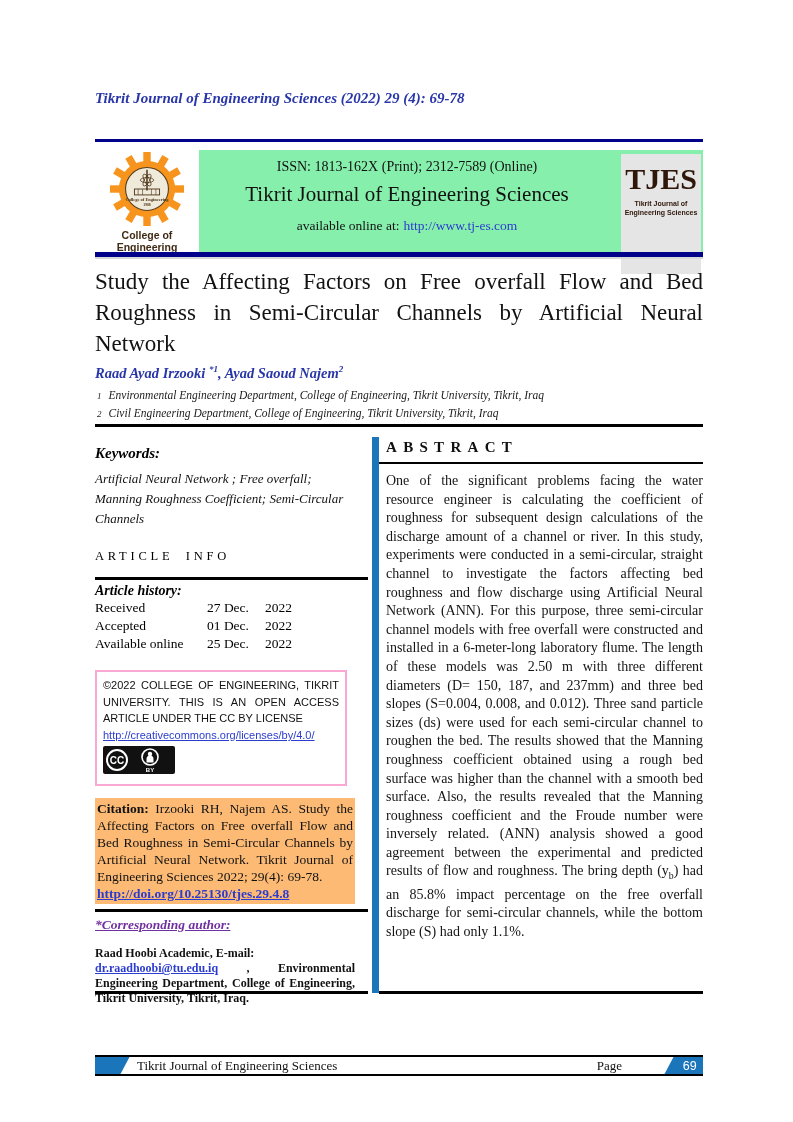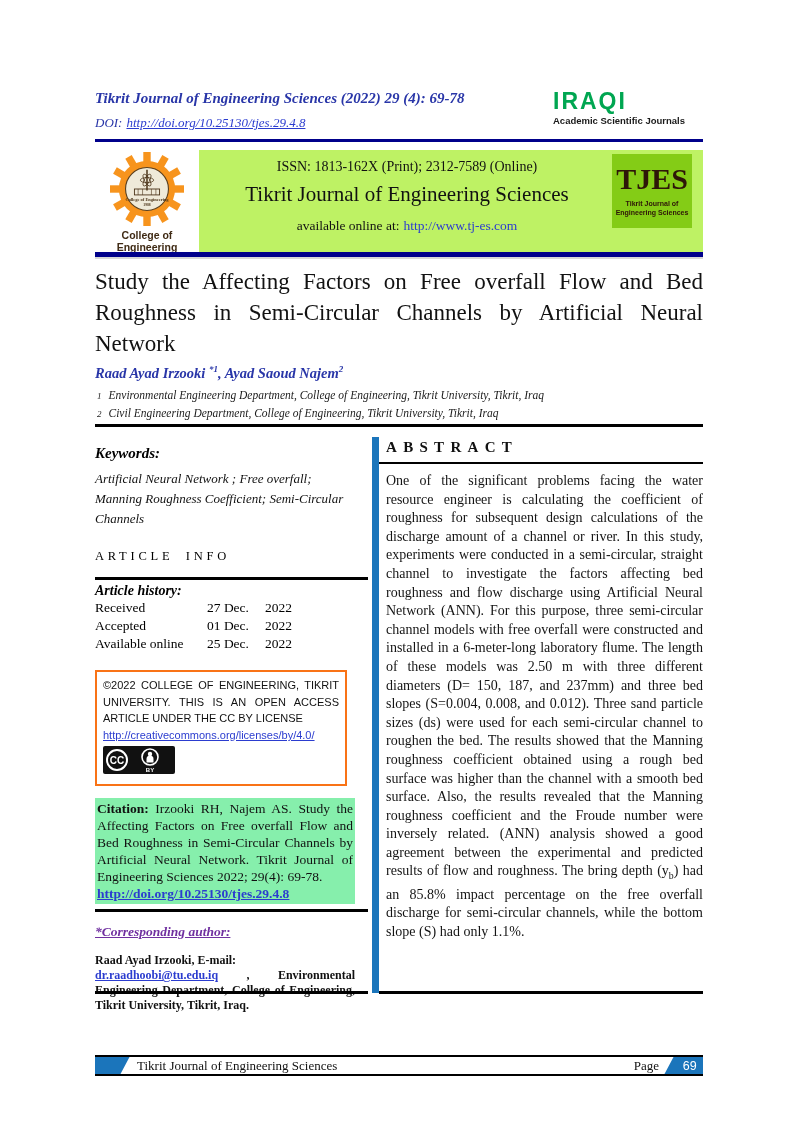--- a/index.html
+++ b/index.html
@@ -17,26 +17,26 @@
   .iraqi { position: absolute; right: 0; top: 0; width: 150px; font-family: "Liberation Sans", sans-serif; }
   .iraqi-title { font-size: 23px; font-weight: 800; color: #00A651; letter-spacing: 2px; line-height: 1; }
   .iraqi-sub { font-size: 9.5px; font-weight: bold; color: #1a1a1a; margin-top: 2px; }
   .header-rule { position: absolute; left: 95px; top: 139px; width: 608px; height: 3px; background: #00008B; }
 
   
   .banner { position: absolute; left: 95px; top: 150px; width: 608px; height: 102px; }
   .college { position: absolute; left: 0; top: 0; width: 104px; height: 102px; background: #fff; text-align: center; }
   .college svg { margin-top: 1px; }
   .college-caption { font-family: "Liberation Sans", sans-serif; font-size: 10.5px; font-weight: bold; color: #3F2A14; margin-top: -2px; }
-  .banner-orange { position: absolute; left: 104px; top: 0; width: 504px; height: 102px; background: #bef264; text-align: center; padding-right: 88px; }
+  .banner-orange { position: absolute; left: 104px; top: 0; width: 504px; height: 102px; background: #86efac; text-align: center; padding-right: 88px; }
   .issn { font-size: 14px; color: #111; margin-top: 9px; }
   .banner-title { font-size: 21px; color: #111; margin-top: 7px; }
   .available { font-size: 13.5px; color: #111; margin-top: 11px; }
   .available a { color: #2B3CCF; text-decoration: none; margin-left: 4px; cursor: pointer; }
-  .tjes-box { position: absolute; right: 11px; top: 4px; width: 80px; height: 74px; background: #84cc16; text-align: center; }
+  .tjes-box { position: absolute; right: 2px; top: 4px; width: 80px; height: 120px; background: #e5e5e5; text-align: center; }
   .tjes-acronym { font-size: 30px; font-weight: bold; color: #2E1608; line-height: 1; margin-top: 10px; }
   .tjes-caption { font-size: 7px; font-weight: bold; color: #2E1608; line-height: 1.3; margin-top: 5px; font-family: "Liberation Sans", sans-serif; }
   .navy-bar { position: absolute; left: 95px; top: 252px; width: 608px; height: 7px; background: #00008B; border-bottom: 2px solid #D8D8D8; }
 
   
   .paper-title { position: absolute; left: 95px; top: 266px; width: 608px; font-size: 23px; font-weight: normal;
     line-height: 31px; color: #121212; text-align: justify; }
   .authors { position: absolute; left: 95px; top: 364px; width: 608px; font-size: 14.5px; font-weight: bold;
     font-style: italic; color: #2936A8; }
   .authors sup { font-size: 62%; }
@@ -54,65 +54,58 @@
 
   .kw-label { font-size: 15px; font-weight: bold; font-style: italic; margin-top: 8px; }
   .kw-text { margin-top: 7px; font-size: 13px; font-style: italic; line-height: 1.55; color: #111; }
   .article-info { margin-top: 20px; font-size: 12.5px; font-weight: normal; letter-spacing: 0.3em; word-spacing: 0.45em; }
   .history-rule { margin-top: 13px; height: 3px; background: #000; width: 273px; }
   .history-label { font-size: 14px; font-weight: bold; font-style: italic; margin-top: 3px; }
   .history-row { display: flex; font-size: 13.5px; line-height: 18px; }
   .history-row .lbl { width: 112px; }
   .history-row .dt { width: 58px; }
 
-  .copyright-box { margin-top: 17px; border: 2px solid #f97316; padding: 5px 6px 5px; width: 252px;
+  .copyright-box { margin-top: 17px; border: 2px solid #f9a8d4; padding: 5px 6px 5px; width: 252px;
     font-family: "Liberation Sans", sans-serif; font-size: 11px; line-height: 1.5; text-align: justify; color: #111; }
   .copyright-box a { display: block; color: #2B3CCF; text-decoration: underline; text-align: left; cursor: pointer; }
   .cc-badge { margin-top: 3px; }
 
-  .citation { margin-top: 12px; background: #86efac; font-size: 13.5px; line-height: 17px; text-align: justify;
+  .citation { margin-top: 12px; background: #fdba74; font-size: 13.5px; line-height: 17px; text-align: justify;
     padding: 2px 2px; color: #111; }
   .citation b { font-weight: bold; }
   .citation a { display: block; color: #2B3CCF; font-weight: bold; text-decoration: underline; text-align: left; cursor: pointer; }
   .cit-rule { margin-top: 5px; height: 3px; background: #000; width: 273px; }
-  .corresponding-label { margin-top: 12px; color: #7030A0; font-weight: bold; font-style: italic; font-size: 13.5px;
+  .corresponding-label { margin-top: 5px; color: #7030A0; font-weight: bold; font-style: italic; font-size: 13.5px;
     text-decoration: underline; }
   .corr-text { margin-top: 13px; font-size: 12px; font-weight: bold; line-height: 15px; color: #111; text-align: justify; }
   .corr-text a { color: #2B3CCF; text-decoration: underline; cursor: pointer; }
 
   .abstract-heading { font-size: 15px; font-weight: bold; letter-spacing: 0.42em; padding-top: 2px; color: #111; }
   .abstract-rule { height: 2px; background: #000; margin-top: 6px; margin-left: -7px; width: 324px; }
   .abstract-text { margin-top: 8px; font-size: 14px; line-height: 18.6px; text-align: justify; color: #141414; }
   .abstract-text sub { font-size: 70%; }
 
   
   .footer { position: absolute; left: 95px; top: 1055px; width: 608px; height: 21px;
     border-top: 2px solid #000; border-bottom: 2px solid #000; display: flex; align-items: center; overflow: hidden; }
   .pgram { background: #1B75BB; height: 100%; transform: skewX(-28deg); }
   .pgram-left { width: 40px; margin-left: -10px; }
   .footer-name { font-size: 13px; margin-left: 12px; color: #111; }
-  .footer-right { margin-left: auto; display: flex; align-items: center; height: 100%; }
+  .footer-right { margin-left: auto; display: flex; align-items: center; height: 100%; gap: 37px; }
   .footer-page-label { font-size: 13px; color: #111; margin-right: 10px; }
   .pgram-right { width: 42px; margin-right: -8px; display: flex; align-items: center; justify-content: center; }
   .pgram-right span { transform: skewX(28deg); color: #fff; font-size: 12.5px; font-family: "Liberation Sans", sans-serif; }
 </style>
 </head>
 <body>
 
 <div class="page">
 
   <div class="top-header">
     <div class="journal-line">Tikrit Journal of Engineering Sciences (2022) 29 (4): 69-78</div>
-    <div class="doi-line">
-      <span>DOI:</span><a>http://doi.org/10.25130/tjes.29.4.8</a>
-    </div>
-    <div class="iraqi">
-      <div class="iraqi-title">IRAQI</div>
-      <div class="iraqi-sub">Academic Scientific Journals</div>
-    </div>
   </div>
   <div class="header-rule"></div>
 
   <div class="banner">
     <div class="college">
       <svg width="74" height="76" viewBox="0 0 100 100">
         <g fill="#F7941D">
           <rect x="45" y="0" width="10" height="18" transform="rotate(0 50 50)"></rect>
           <rect x="45" y="0" width="10" height="18" transform="rotate(30 50 50)"></rect>
           <rect x="45" y="0" width="10" height="18" transform="rotate(60 50 50)"></rect>
@@ -214,21 +207,21 @@
     </div>
 
     <div class="citation">
       <b>Citation:</b><span> Irzooki RH, Najem AS. Study the Affecting Factors on Free overfall Flow and Bed Roughness in Semi-Circular Channels by Artificial Neural Network. Tikrit Journal of Engineering Sciences 2022; 29(4): 69-78.</span>
       <a>http://doi.org/10.25130/tjes.29.4.8</a>
     </div>
     <div class="cit-rule"></div>
 
     <div class="corresponding-label">*Corresponding author:</div>
     <div class="corr-text">
-      <span>Raad Ayad Irzooki, E-mail:</span><br>
+      <span>Raad Hoobi Academic, E-mail:</span><br>
       <a>dr.raadhoobi@tu.edu.iq</a><span> , Environmental Engineering Department, College of Engineering, Tikrit University, Tikrit, Iraq.</span>
     </div>
   </div>
 
   <div class="divider"></div>
 
   <div class="right-col">
     <div class="abstract-heading">ABSTRACT</div>
     <div class="abstract-rule"></div>
     <div class="abstract-text">

